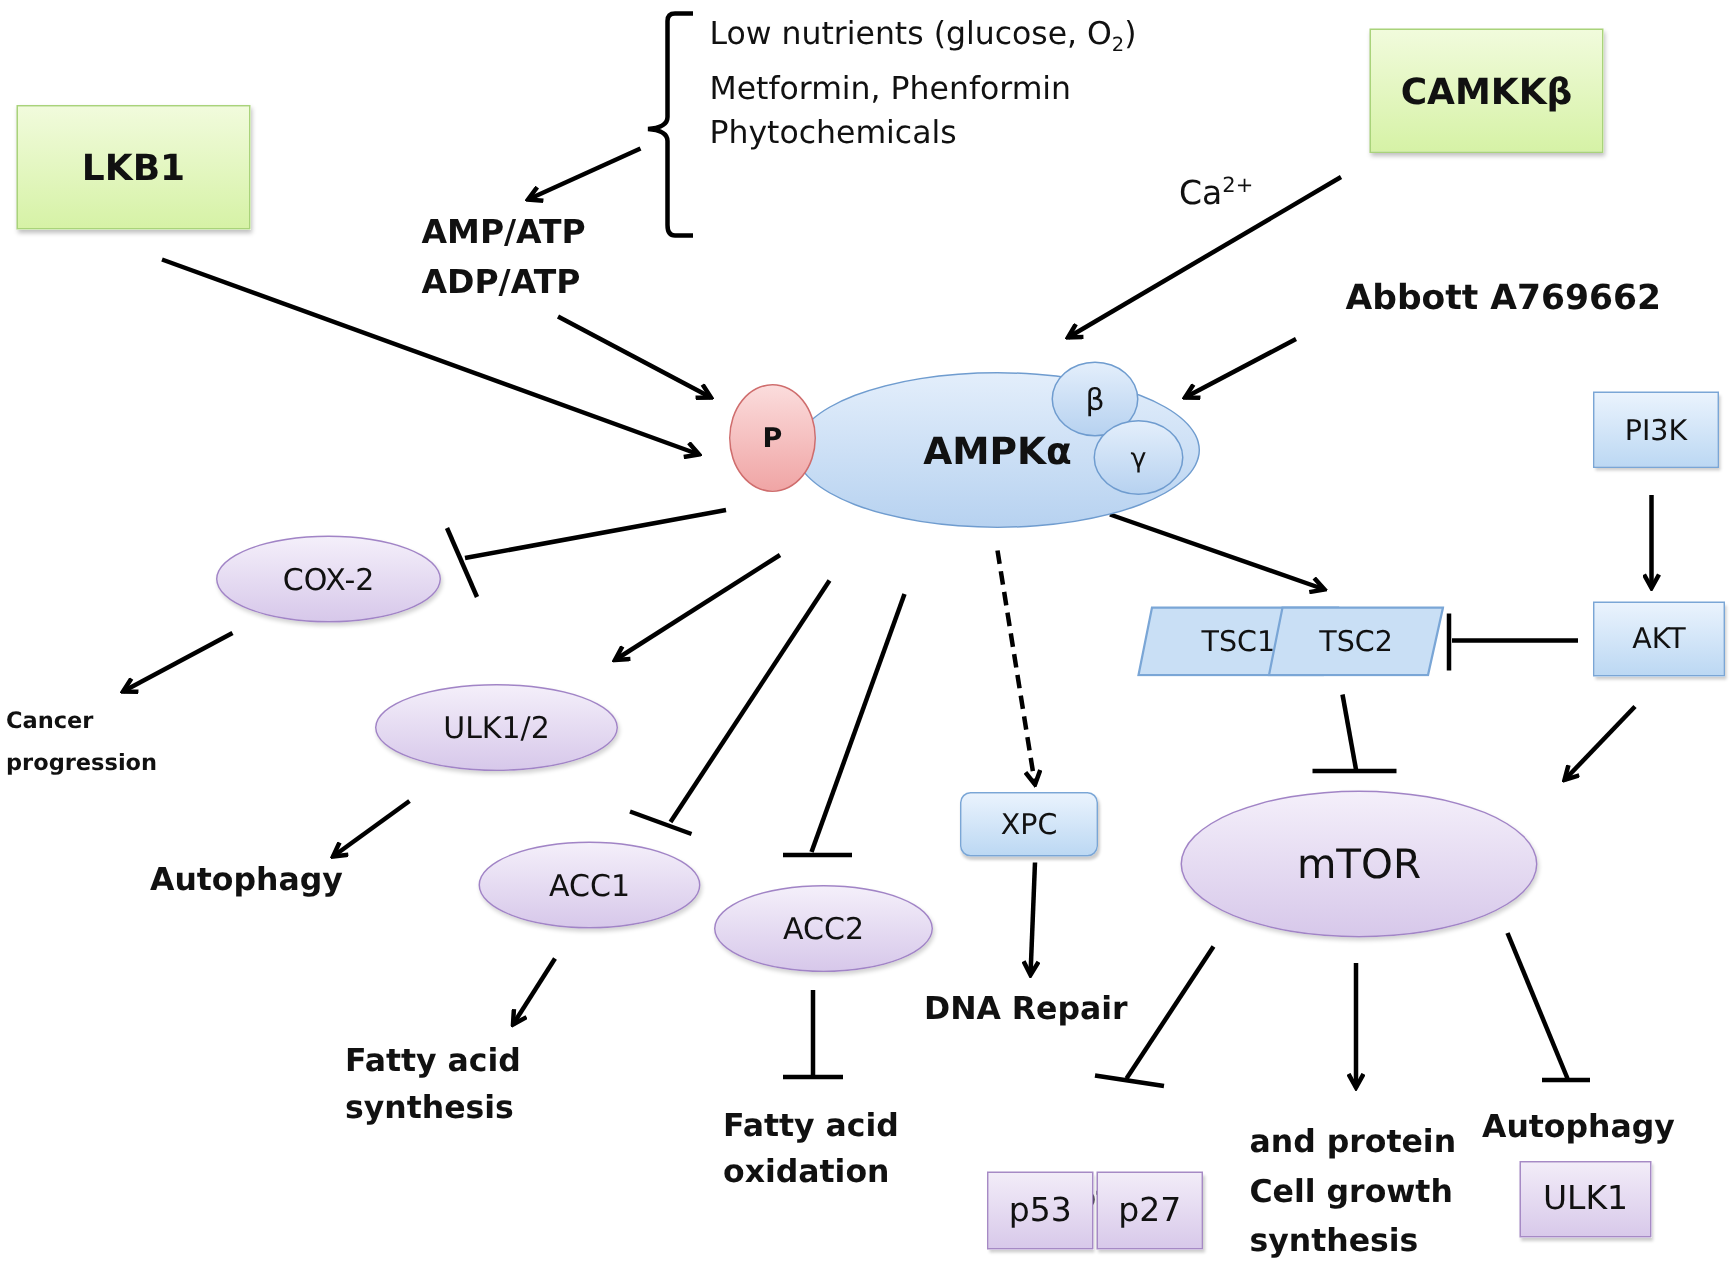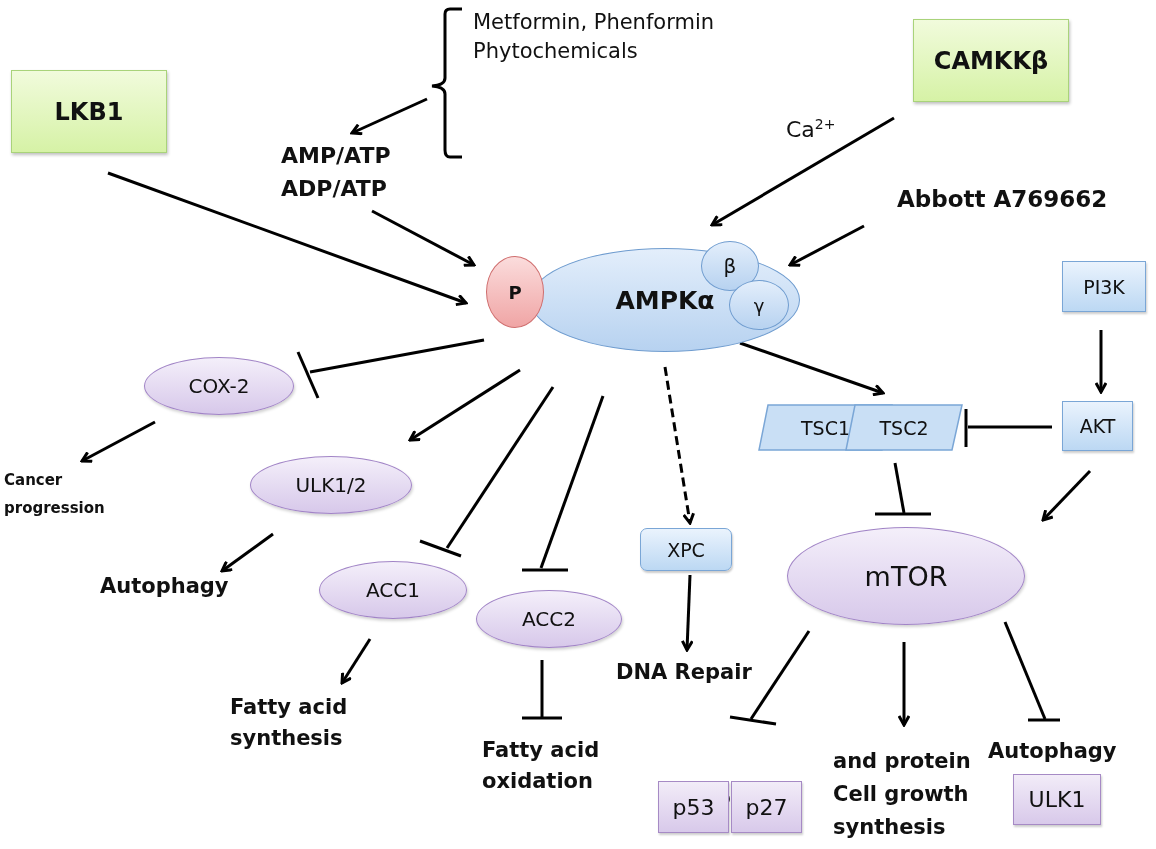--- a/index.html
+++ b/index.html
@@ -97,20 +97,21 @@
 </svg>
 
 <div class="node green" style="left:11px;top:70px;width:156px;height:83px;">
   <span>LKB1</span>
 </div>
 <div class="node green" style="left:913px;top:19px;width:156px;height:83px;">
   <span>CAMKKβ</span>
 </div>
 
 <div class="lbl" style="left:473px;top:8px;font-size:21px;line-height:29px;">
+  <div><span>Low nutrients (glucose, O</span><sub style="font-size:13px;">2</sub><span>)</span></div>
   <div>Metformin, Phenformin</div>
   <div>Phytochemicals</div>
 </div>
 
 <div class="lbl bold" style="left:281px;top:143px;font-size:22px;">AMP/ATP</div>
 <div class="lbl bold" style="left:281px;top:176px;font-size:22px;">ADP/ATP</div>
 
 <div class="lbl" style="left:786px;top:116px;font-size:22px;">
   <span>Ca</span><sup style="font-size:14px;">2+</sup>
 </div>
@@ -125,21 +126,21 @@
 <div class="node ell-blue" style="left:701px;top:241px;width:58px;height:50px;">
   <span style="font-size:20px;">β</span>
 </div>
 <div class="node ell-blue" style="left:729px;top:280px;width:60px;height:50px;">
   <span style="font-size:18px;">γ</span>
 </div>
 
 <div class="node blue-rect" style="left:1062px;top:261px;width:84px;height:51px;">
   <span>PI3K</span>
 </div>
-<div class="node blue-rect" style="left:1062px;top:401px;width:71px;height:50px;">
+<div class="node blue-rect" style="left:1062px;top:401px;width:88px;height:50px;">
   <span>AKT</span>
 </div>
 
 <div class="para" style="left:758px;top:404px;width:135px;height:47px;">
   <svg width="135" height="47">
       <polygon points="10,1 134,1 124,46 1,46" fill="#c9dff5" stroke="#7aa6d6" stroke-width="1.5"></polygon>
     </svg>
   <span>TSC1</span>
 </div>
 <div class="para" style="left:845px;top:404px;width:118px;height:47px;">

